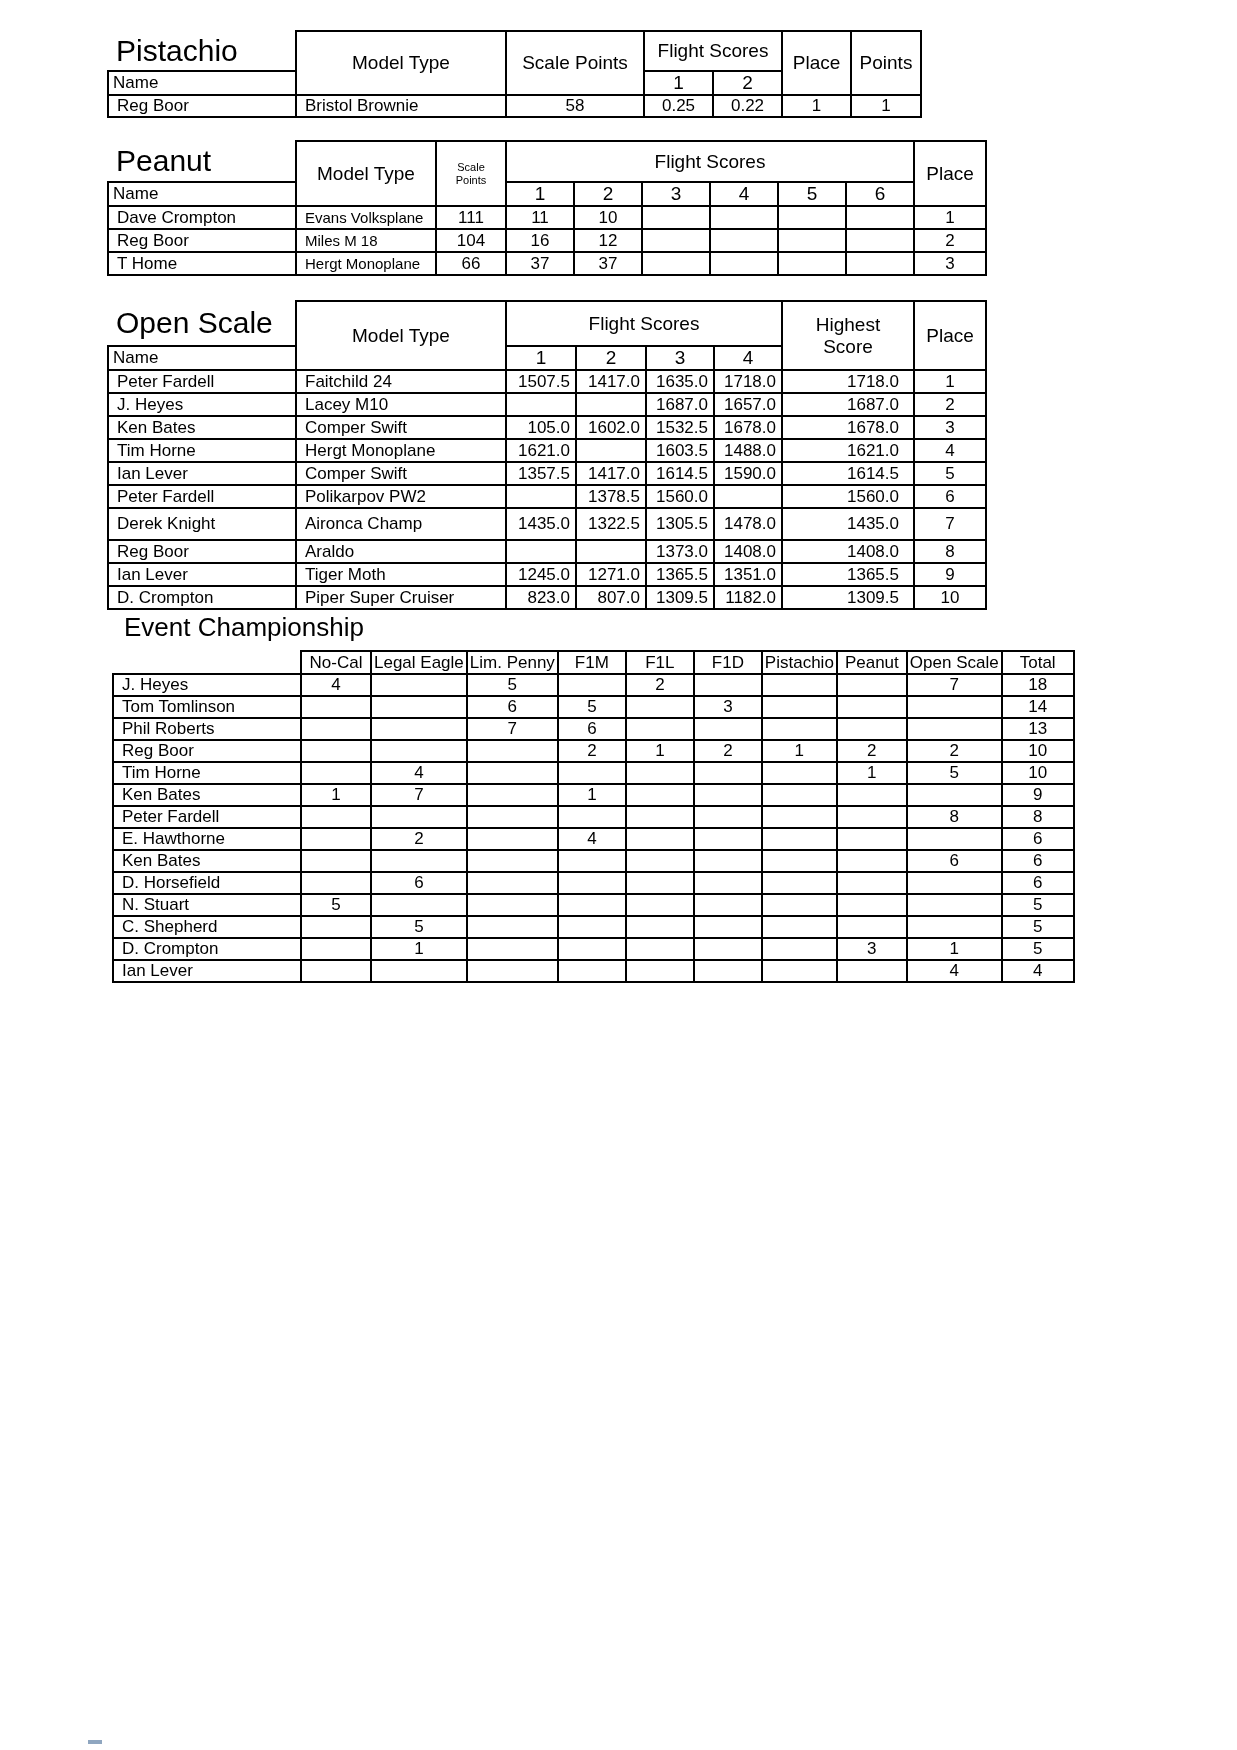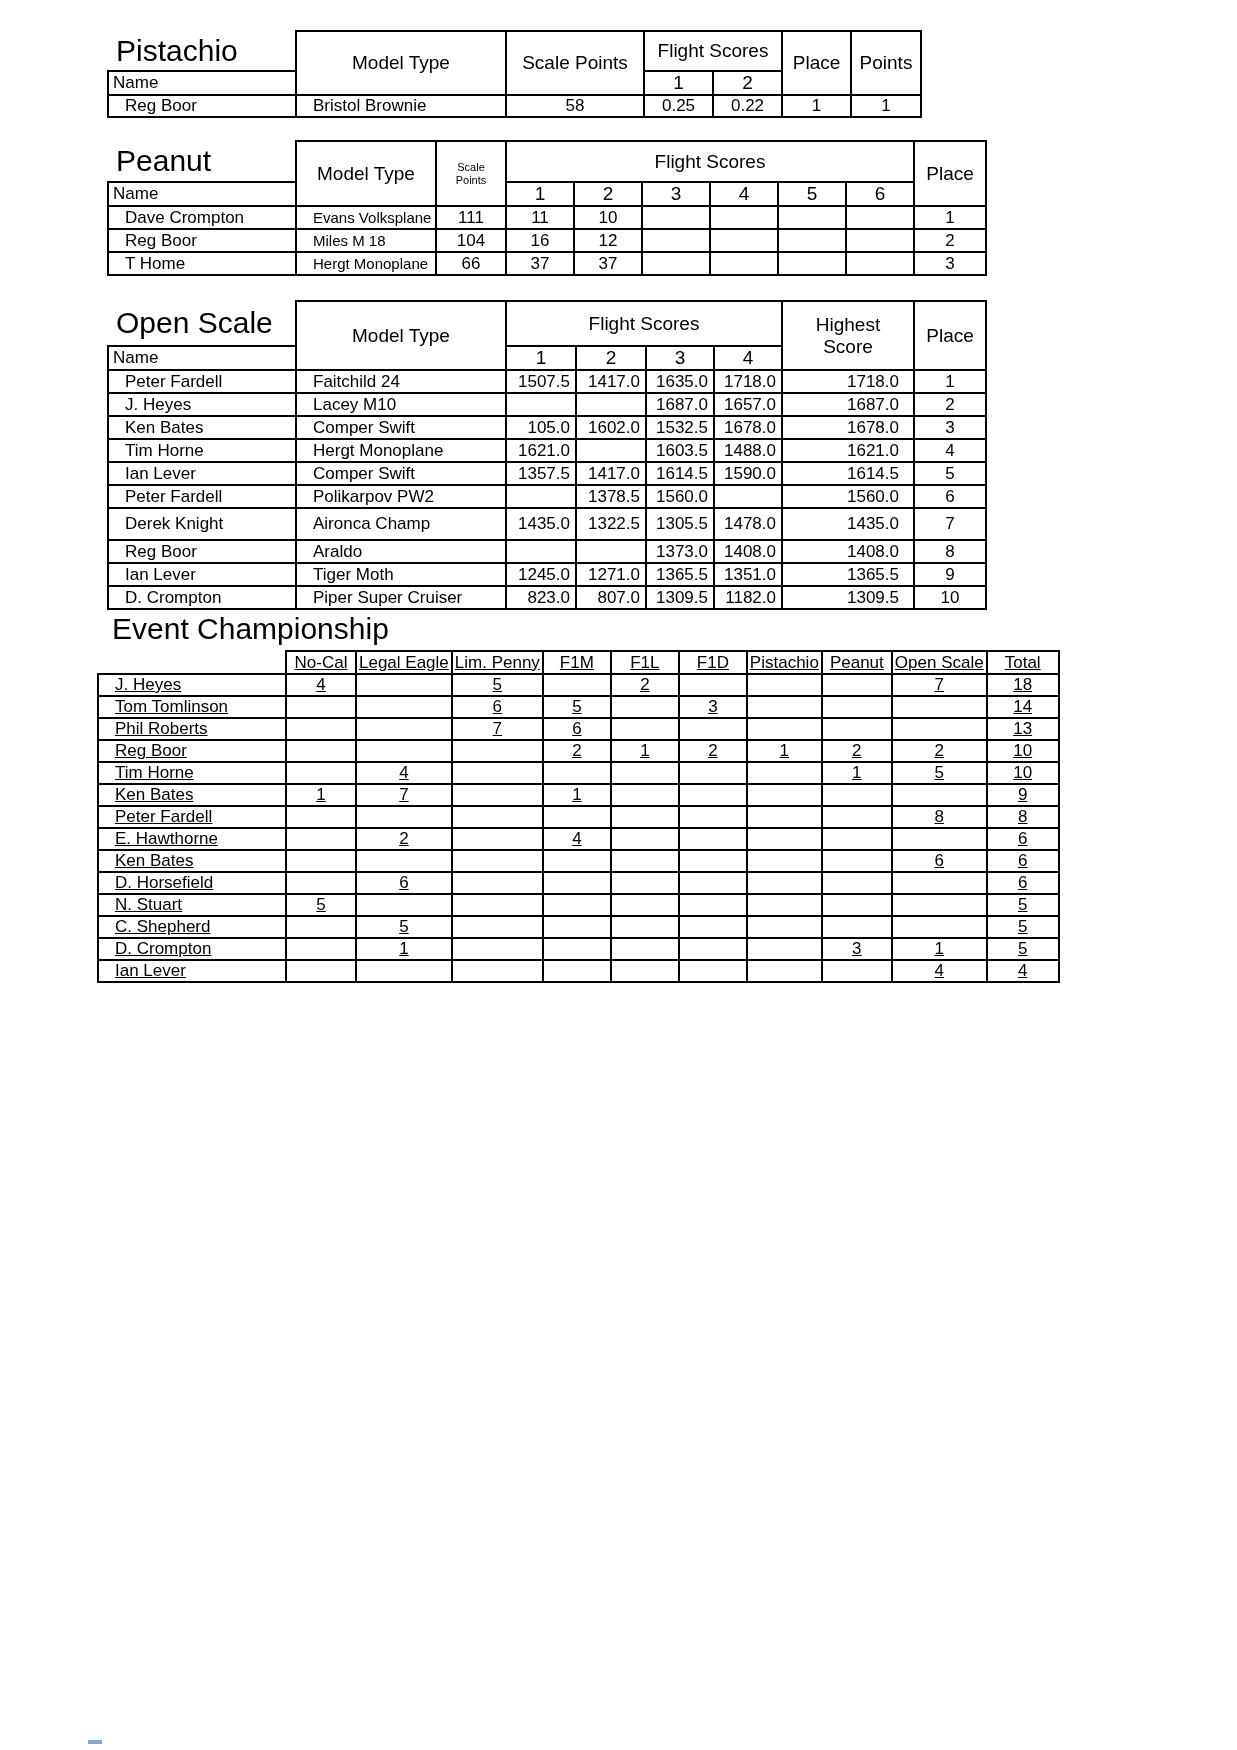--- a/index.html
+++ b/index.html
@@ -22,36 +22,36 @@
     font-size:30px; text-align:left; padding-left:8px;
     white-space:nowrap;
   }
   td.ghost { border:none; }
   td.name-hdr { text-align:left; padding-left:4px; font-size:17px; }
   td.hdr { font-size:19px; }
   td.pre { white-space:pre-line; line-height:1.15; }
   td.small2 { font-size:11px; }
   .fs19 { font-size:19px; } .fs18 { font-size:18px; }
   .fs14 { font-size:14px; } .fs13 { font-size:13px;margin-top:20px; } .fs12 { font-size:12px; }
-  td.l { text-align:left; padding-left:16px; }
+  td.l { text-align:left; padding-left:8px; }
   td.sm { font-size:15px; }
   td.r { text-align:right; padding-right:5px; }
   td.hs { padding-right:14px; }
   tr.h40 { height:40px; } tr.h41 { height:41px; } tr.h45 { height:45px; }
   tr.h22 { height:22px; } tr.h23 { height:23px; }
   #pistachio-body tr { height:22px; }
   #peanut-body tr { height:23px; }
   #openscale-body tr { height:23px; }
   #openscale-body tr:nth-child(7) { height:32px;margin-top:39px; }
   #event-body tr { height:22px; }
   #pistachio-table { left:107px; top:30px; }
   #peanut-table { left:107px; top:140px; }
   #openscale-table { left:107px; top:300px; }
-  #event-title { position:absolute; left:112px; top:612px; font-size:30px; white-space:nowrap; }
-  #event-table { left:97px; top:650px;text-decoration:underline; }
+  #event-title { position:absolute; left:124px; top:612px; font-size:26px; white-space:nowrap; }
+  #event-table { left:112px; top:650px; }
   .artifact { position:absolute; left:88px; top:1740px; width:14px; height:4px; background:#8fa6c0; }
 </style>
 </head>
 <body>
 
 <table class="tbl" id="pistachio-table">
   <colgroup>
     <col style="width:188px">
       <col style="width:210px">
       <col style="width:138px">

